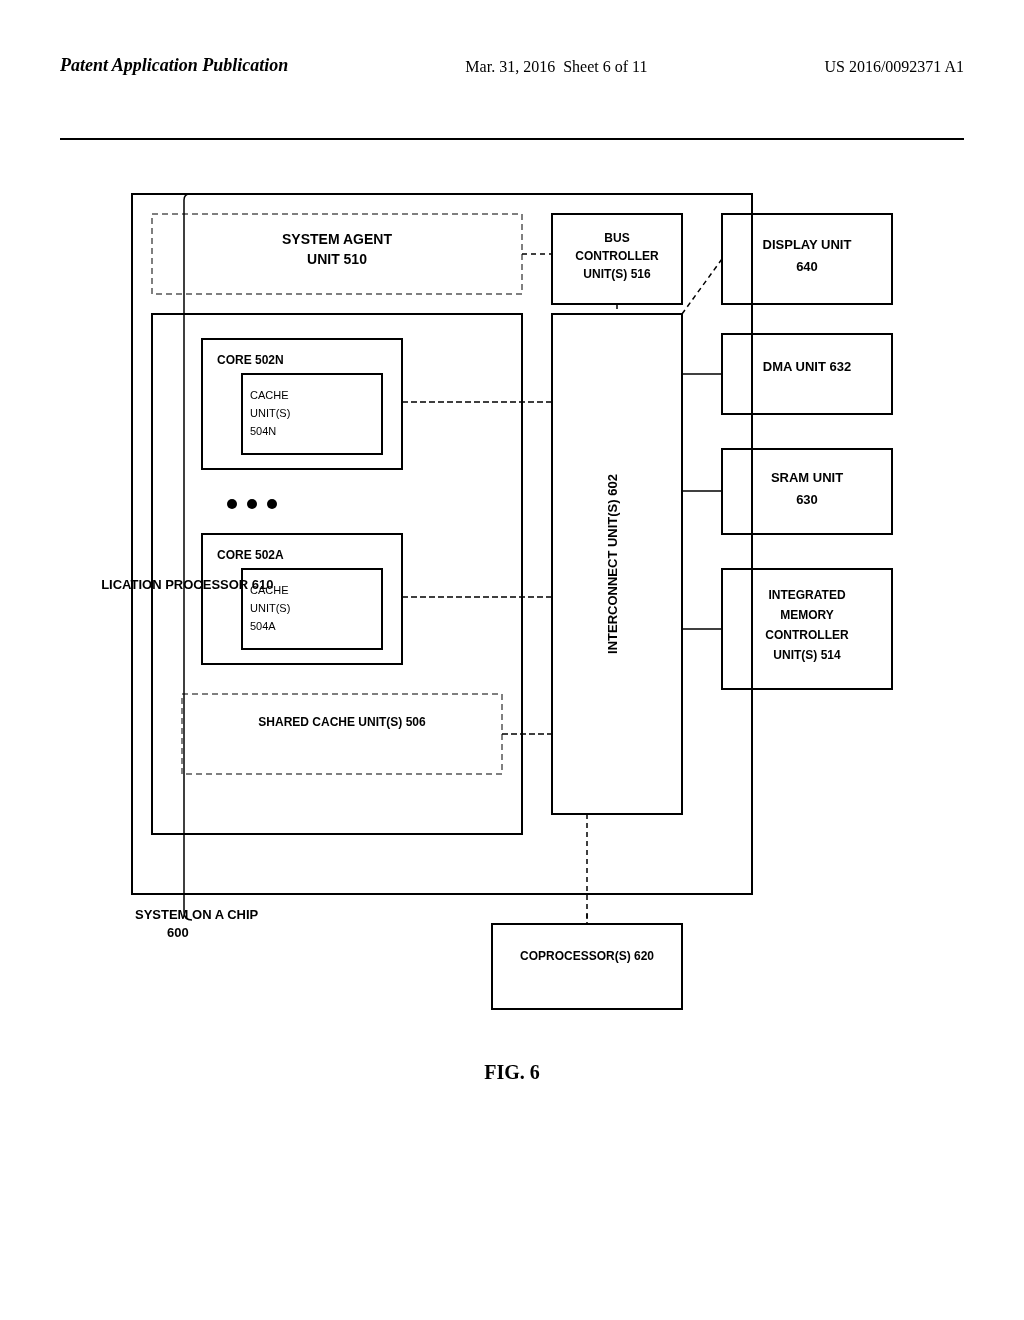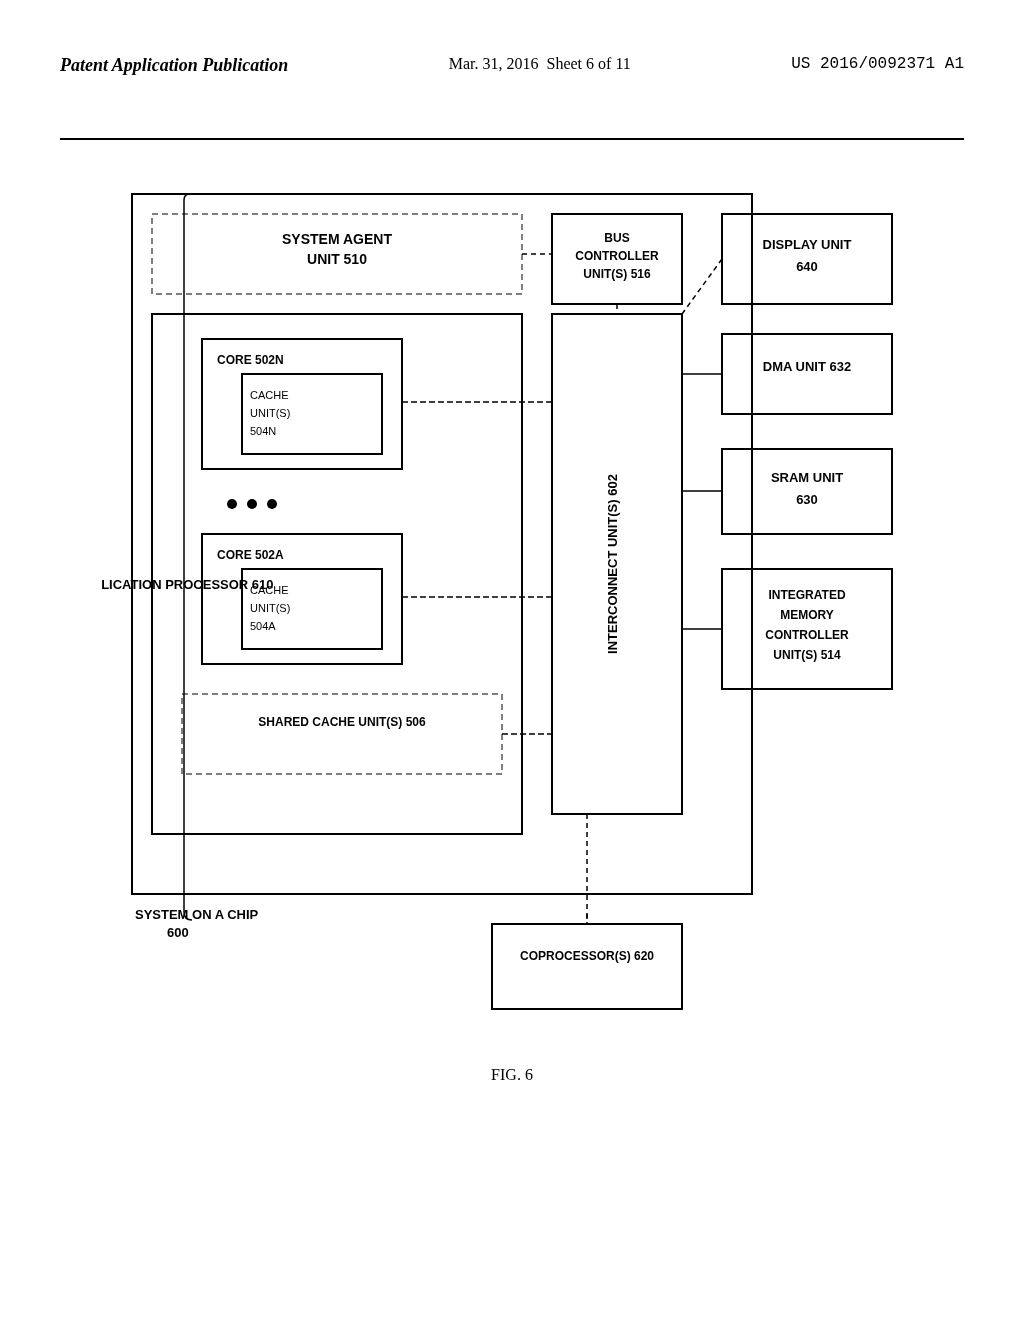--- a/index.html
+++ b/index.html
@@ -13,36 +13,35 @@
     }
 
     
     .header {
       position: absolute;
       top: 55px;
       left: 0;
       right: 0;
       display: flex;
       justify-content: space-between;
-      align-items: flex-start;
+      align-items: flex-end;
       padding: 0 60px;
     }
     .header-left {
       font-size: 18px;
       font-weight: bold;
       font-style: italic;
     }
     .header-center {
       font-size: 16px;
       text-align: center;
     }
     .header-right {
       font-size: 16px;
       text-align: right;
-      font-family: Liberation Mono, monospace;
     }
 
     
     .header-line {
       position: absolute;
       top: 138px;
       left: 60px;
       right: 60px;
       height: 2px;
       background: #000;
@@ -57,22 +56,22 @@
       width: 820px;
       height: 950px;
     }
 
     
     .fig-label {
       position: absolute;
       bottom: 30px;
       left: 50%;
       transform: translateX(-50%);
-      font-size: 16px;
-      font-weight: normal;
+      font-size: 20px;
+      font-weight: bold;
     }
 
     
     .diagram-svg {
       position: absolute;
       top: 0;
       left: 0;
       width: 100%;
       height: 100%;
       pointer-events: none;

